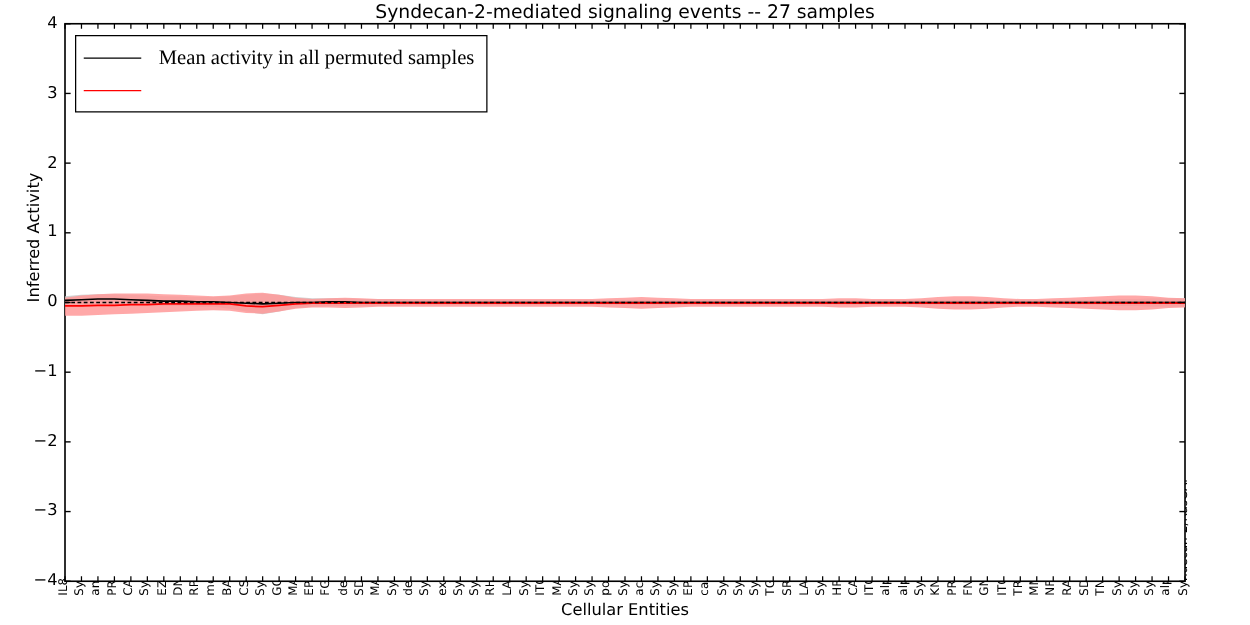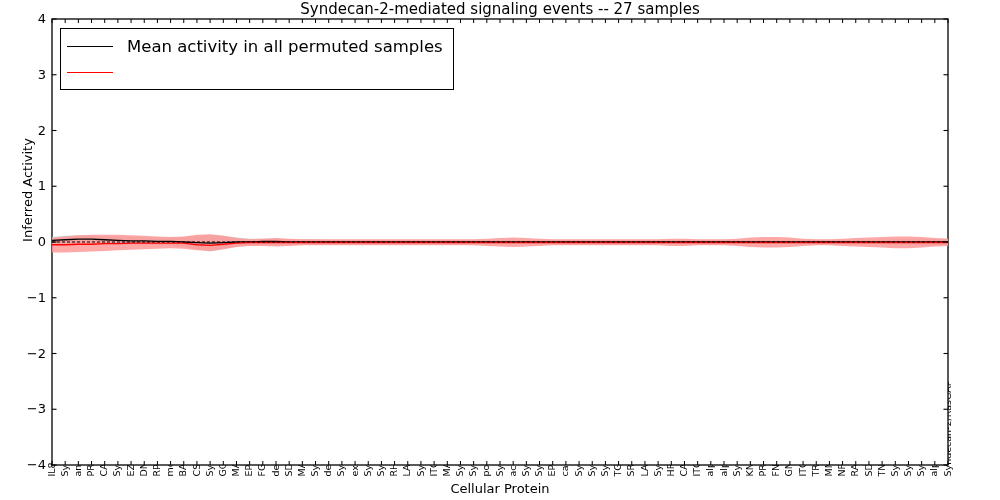--- a/index.html
+++ b/index.html
@@ -79,20 +79,21 @@
     top: 28px;
     border: 1px solid #000;
     background: #ffffff;
     padding: 4px 10px 4px 6px;
     box-sizing: border-box;
   }
   .legend-row {
     display: flex;
     align-items: center;
     height: 26px;
+    font-family: Liberation Serif, serif;
   }
   .legend-swatch {
     width: 46px;
     height: 0px;
     border-top-width: 1.6px;
     border-top-style: solid;
     margin-right: 14px;
     flex: none;
   }
   .legend-text {
@@ -102,21 +103,21 @@
   }
 </style>
 </head>
 <body>
 
 <div id="figure">
 
   <div class="chart-title">Syndecan-2-mediated signaling events -- 27 samples</div>
 
   <div class="ylabel">Inferred Activity</div>
-  <div class="xlabel">Cellular Protein</div>
+  <div class="xlabel">Cellular Entities</div>
 
   <div id="ytick-layer">
       <div class="ytick-wrap" style="top: 19px;">
         <div class="ytick-label">4</div>
       </div>
       <div class="ytick-wrap" style="top: 74.75px;">
         <div class="ytick-label">3</div>
       </div>
       <div class="ytick-wrap" style="top: 130.5px;">
         <div class="ytick-label">2</div>

